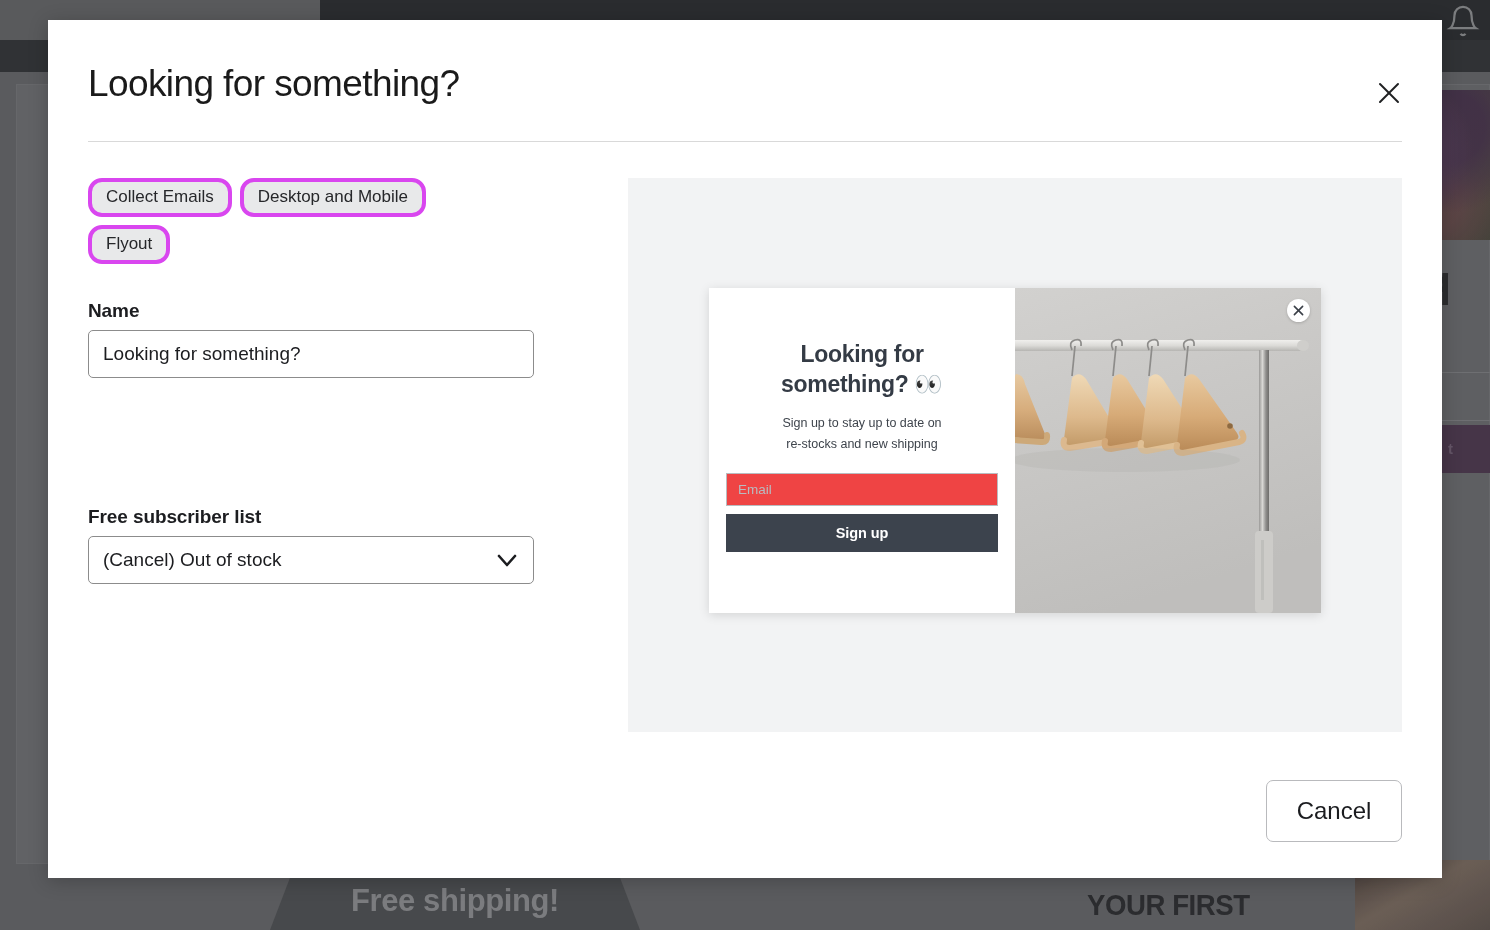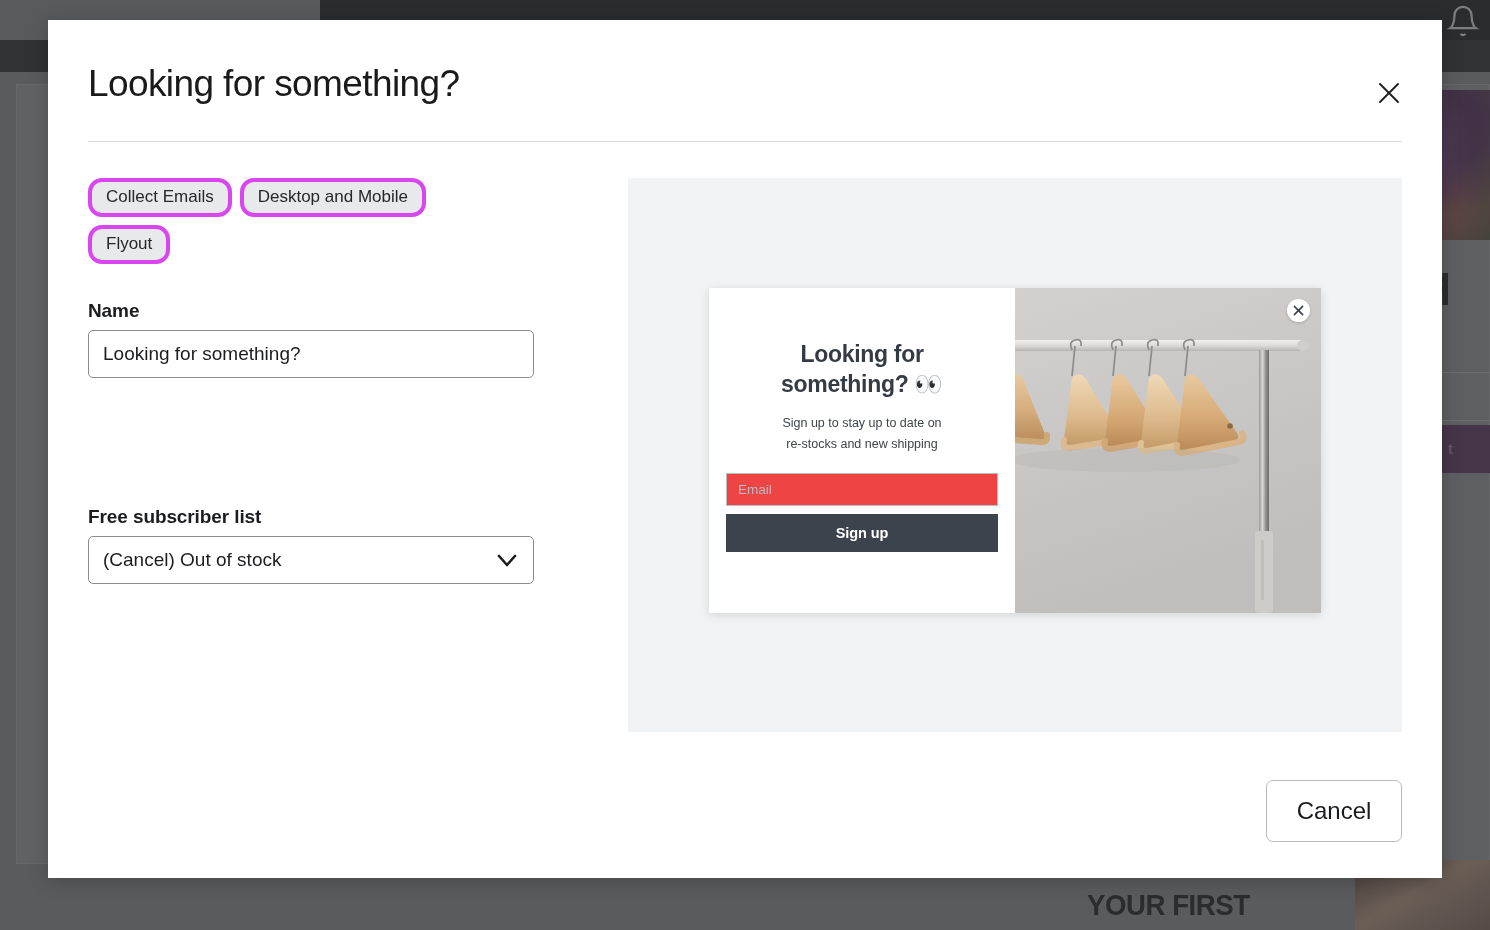--- a/index.html
+++ b/index.html
@@ -359,20 +359,23 @@
   <div class="bg-card card-c"></div>
 
   <div class="bg-photo-top"></div>
   <div class="bg-heading">uq</div>
   <div class="bg-subheading">art in t</div>
   <div class="bg-divider d1"></div>
   <div class="bg-divider d2"></div>
   <div class="bg-purple-btn"></div>
   <div class="bg-purple-btn-label">t</div>
 
+  <div class="bg-banner-shipping">
+    <span>Free shipping!</span>
+  </div>
   <div class="bg-your-first">YOUR FIRST</div>
   <div class="bg-photo-bottom"></div>
 
   <div class="bg-subbar"></div>
   <div class="bg-topbar">
     <div class="bg-topbar-left"></div>
     <svg class="bg-bell" viewBox="0 0 24 24" fill="none" stroke="#cfd0d2" stroke-width="1.6">
       <path d="M18 8A6 6 0 0 0 6 8c0 7-3 9-3 9h18s-3-2-3-9"></path>
       <path d="M13.7 21a2 2 0 0 1-3.4 0"></path>
     </svg>

